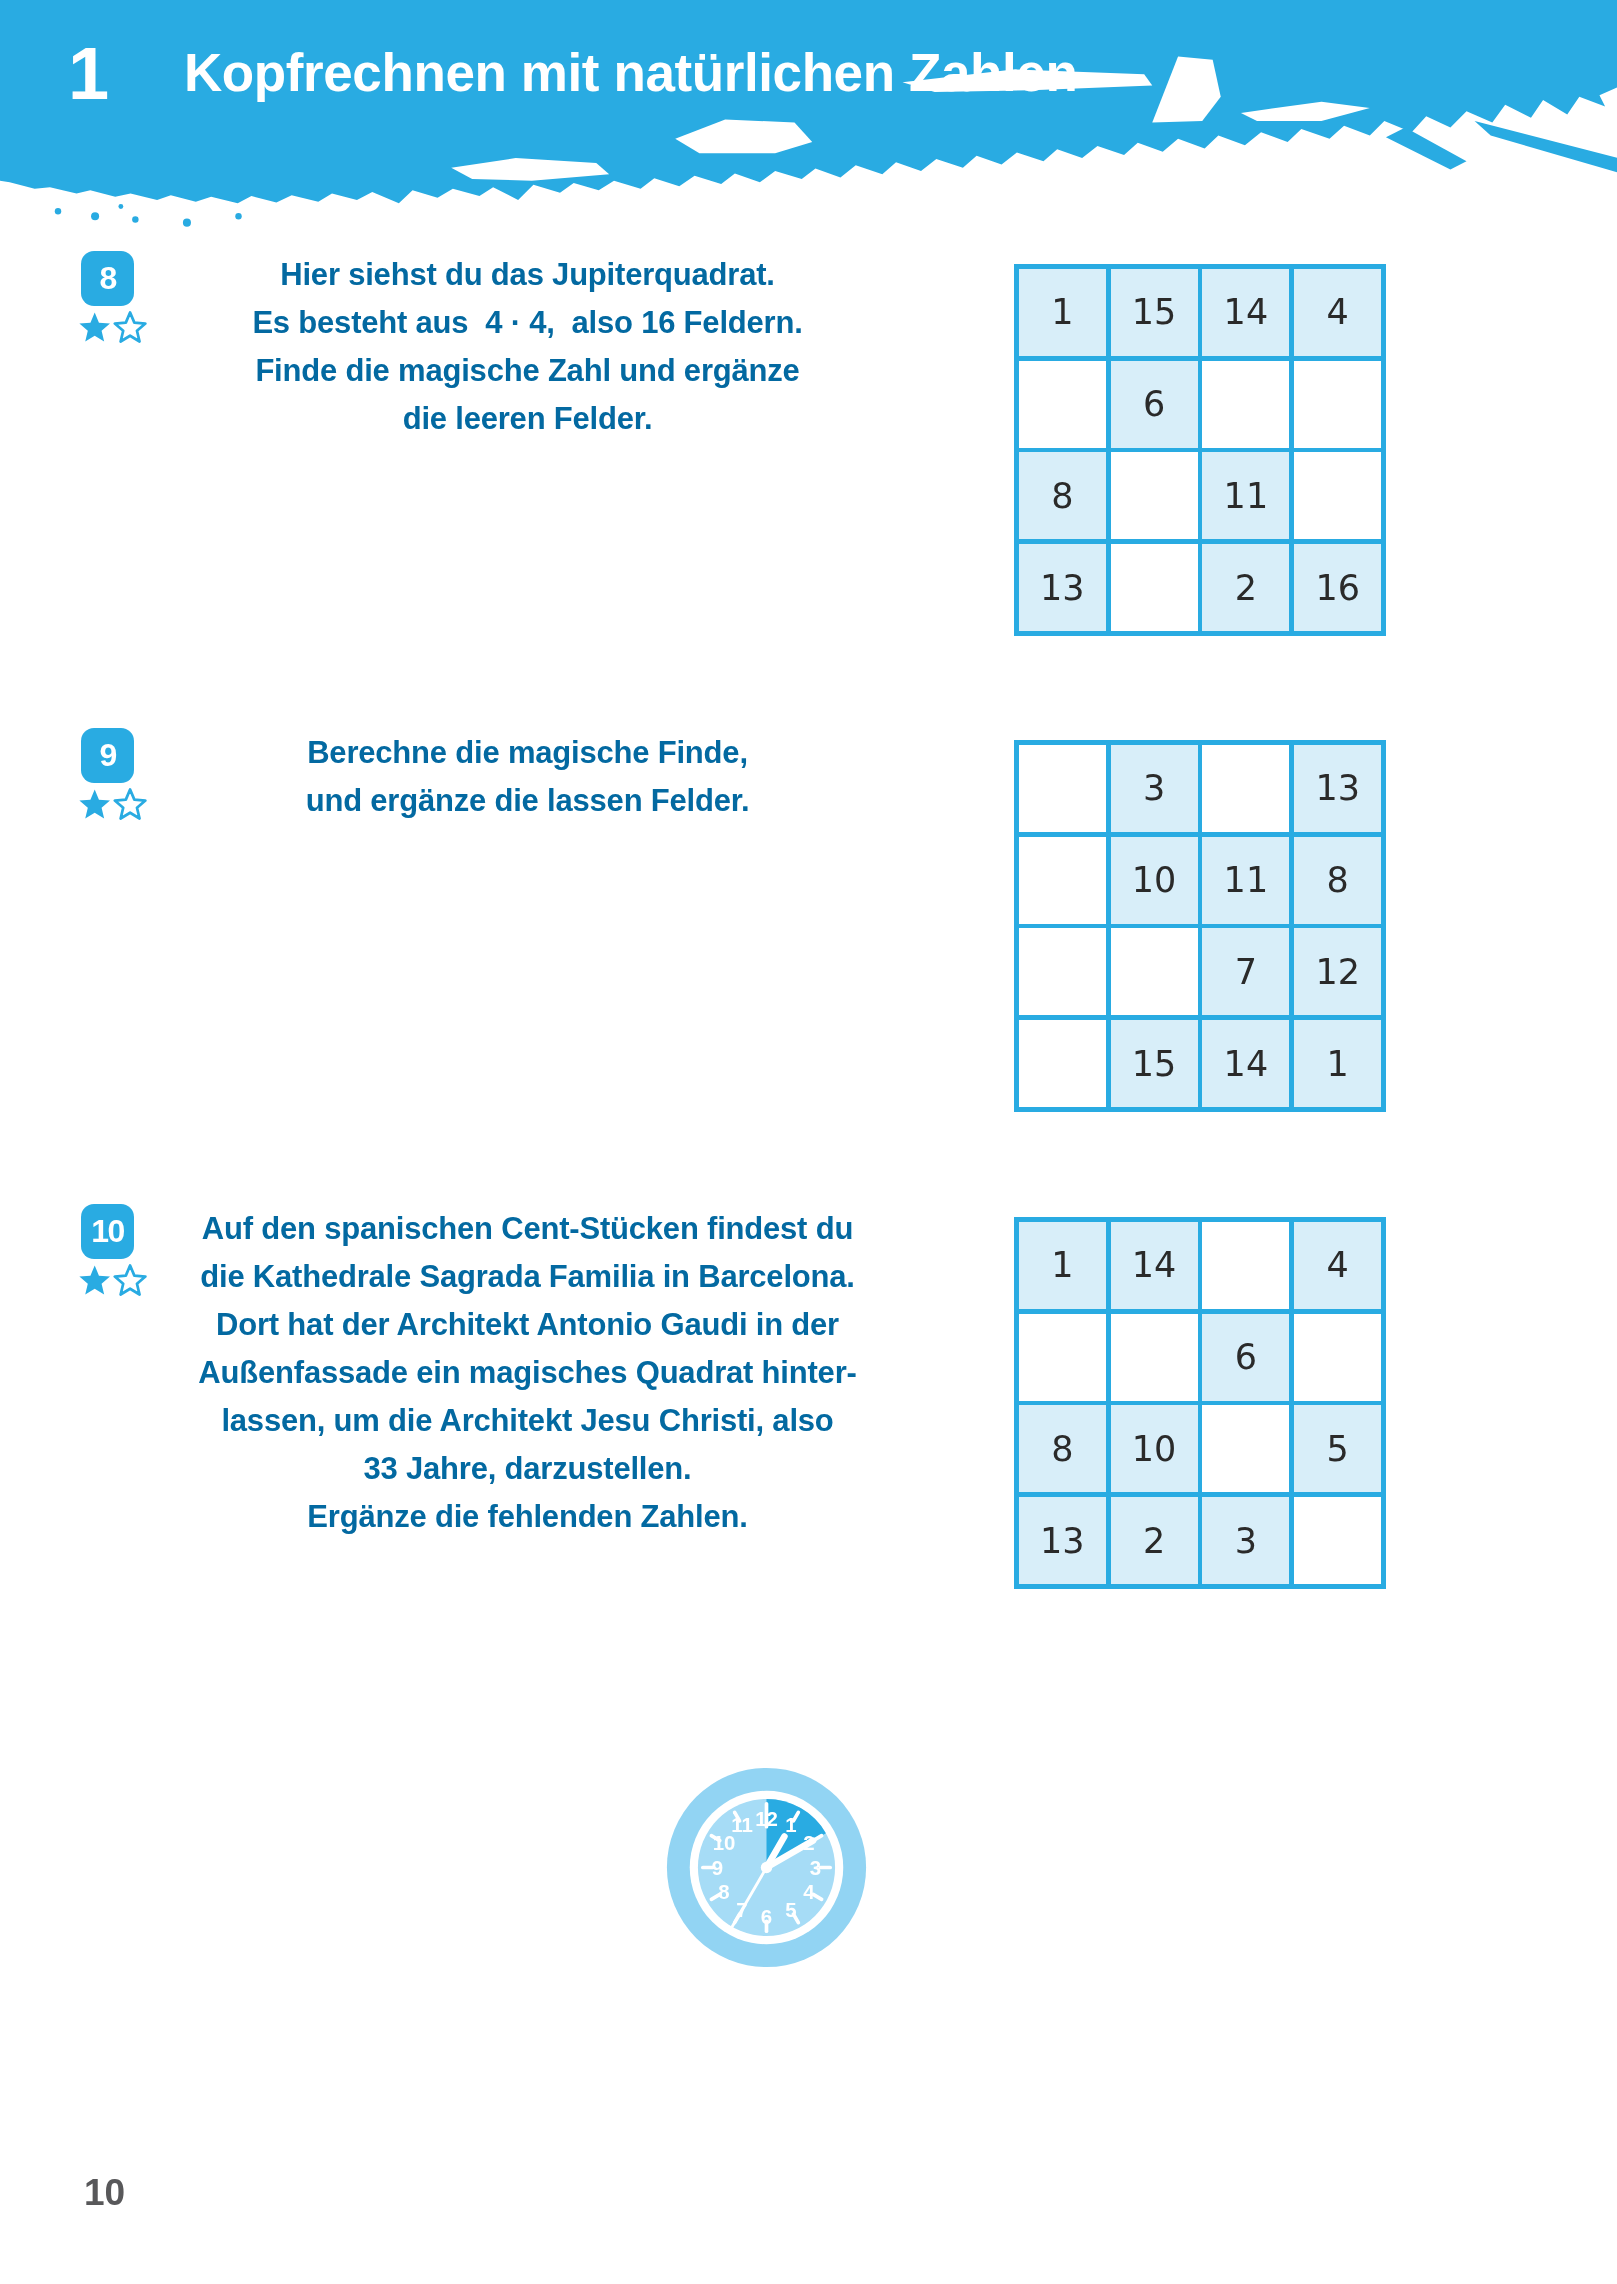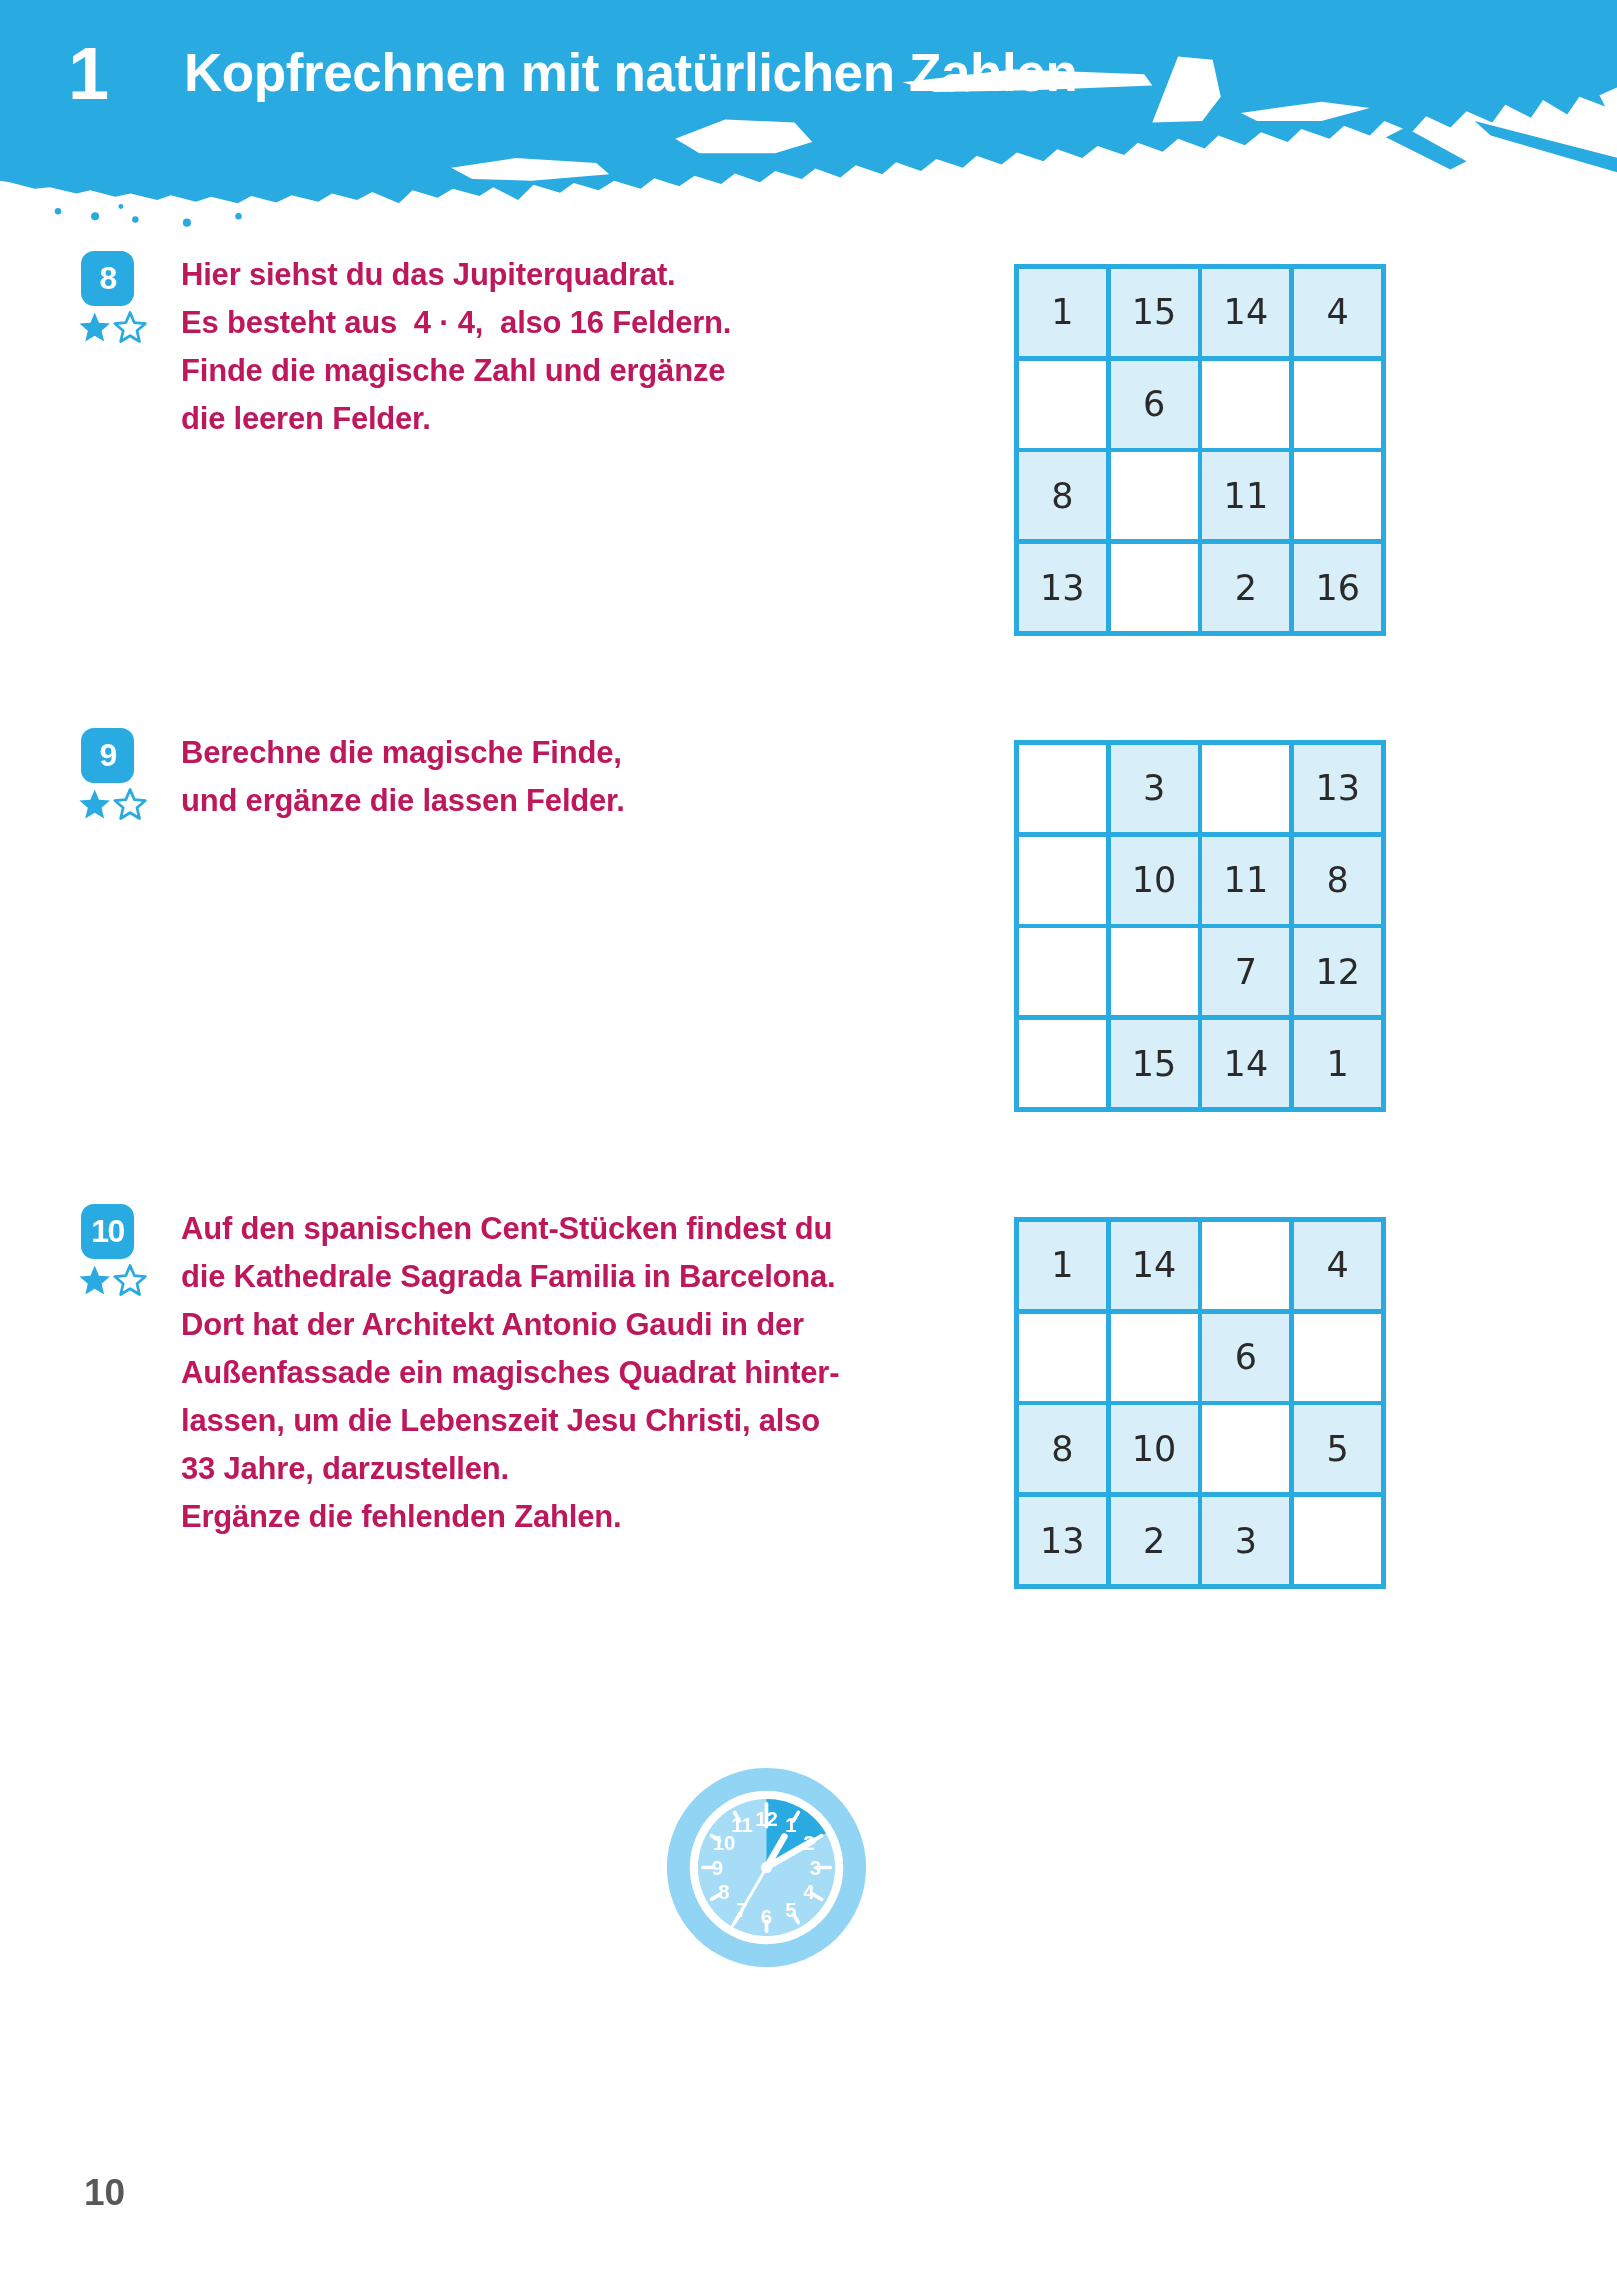--- a/index.html
+++ b/index.html
@@ -21,21 +21,21 @@
     letter-spacing:-0.4px;
   }
   
   .badge {
     position:absolute; left:81px; width:53px; height:55px;
     background:#29ABE2; border-radius:13px;
     color:#ffffff; font-weight:700; font-size:32px; line-height:55px;
     text-align:center; letter-spacing:-1.6px;
   }
   .stars { position:absolute; left:77px; width:74px; height:39px; }
-  .ex-text { position:absolute; left:181px; width:693px; color:#be185d; }
+  .ex-text { position:absolute; left:181px; width:693px; color:#0369a1;text-align:center; }
   .ex-text .line {
     font-weight:700; font-size:31px; line-height:48px;
     white-space:pre-wrap; letter-spacing:-0.2px;
   }
   
   .magic-grid {
     position:absolute; left:1014px;
     display:grid;
     grid-template-columns:repeat(4,87px);
     grid-auto-rows:87px;
@@ -171,21 +171,21 @@
     <div class="badge" id="badge-10">10</div>
     <svg class="stars" id="stars-10" viewBox="0 0 92 48">
       <path fill="#29ABE2" transform="translate(22,24)" d="M0,-20 L5.29,-7.28 L19.02,-6.18 L8.56,2.78 L11.76,16.18 L0,9 L-11.76,16.18 L-8.56,2.78 L-19.02,-6.18 L-5.29,-7.28 Z"></path>
       <path fill="#ffffff" stroke="#29ABE2" stroke-width="3.4" stroke-linejoin="round" transform="translate(66,24)" d="M0,-20 L5.29,-7.28 L19.02,-6.18 L8.56,2.78 L11.76,16.18 L0,9 L-11.76,16.18 L-8.56,2.78 L-19.02,-6.18 L-5.29,-7.28 Z"></path>
     </svg>
     <div class="ex-text" id="text-10">
       <div class="line">Auf den spanischen Cent-Stücken findest du</div>
       <div class="line">die Kathedrale Sagrada Familia in Barcelona.</div>
       <div class="line">Dort hat der Architekt Antonio Gaudi in der</div>
       <div class="line">Außenfassade ein magisches Quadrat hinter-</div>
-      <div class="line">lassen, um die Lebenszeit Jesu Christi, also</div>
+      <div class="line">lassen, um die Architekt Jesu Christi, also</div>
       <div class="line">33 Jahre, darzustellen.</div>
       <div class="line">Ergänze die fehlenden Zahlen.</div>
     </div>
     <div class="magic-grid" id="grid-10">
       <div class="cell">1</div>
       <div class="cell">14</div>
       <div class="cell blank"></div>
       <div class="cell">4</div>
       <div class="cell blank"></div>
       <div class="cell blank"></div>

